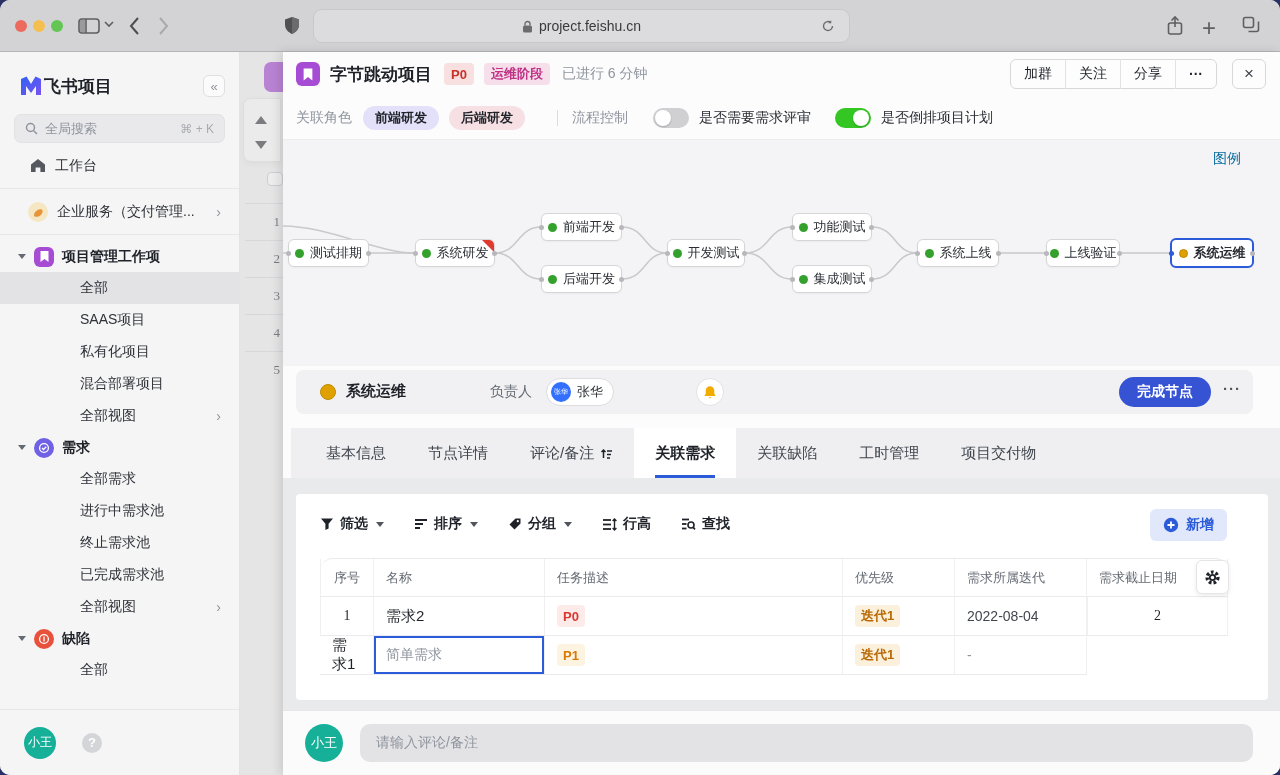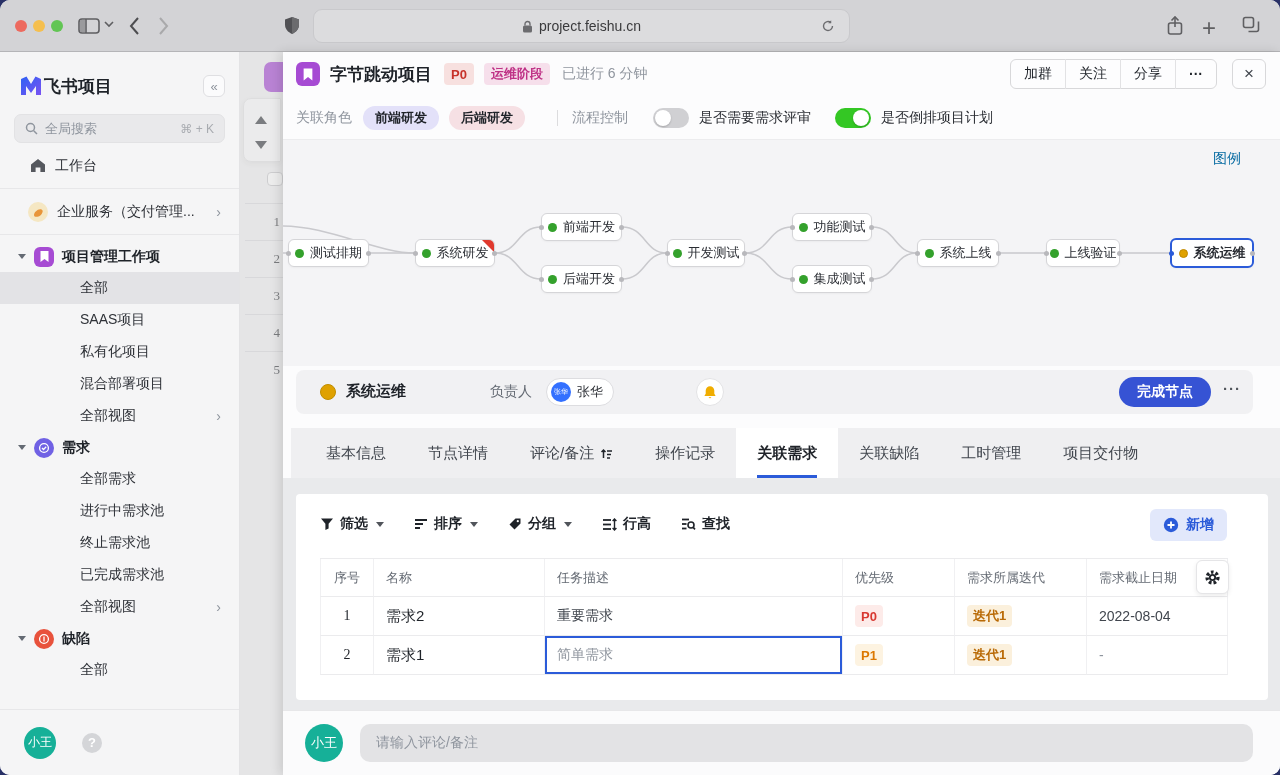--- a/index.html
+++ b/index.html
@@ -94,21 +94,21 @@
   .tab.active { background:#fff; color:#1f2329; font-weight:bold; }
   .tab.active::after { content:""; position:absolute; left:21px; right:21px; bottom:0; height:3px; background:#2b5bd9; }
 
   .m-content { position:absolute; left:0; top:426px; width:997px; height:232px; background:#e9eaec; }
   .panel { position:absolute; left:13px; top:16px; width:972px; height:206px; background:#fff; border-radius:4px; }
   .toolbar { position:absolute; left:24px; top:14px; height:32px; display:flex; align-items:center; gap:30px; font-size:14px; color:#1f2329; font-weight:bold; }
   .tool { display:flex; align-items:center; gap:6px; }
   .tool .tcaret { width:0; height:0; border-left:4px solid transparent; border-right:4px solid transparent; border-top:5px solid #51555b; margin-left:2px; }
   .add-btn { position:absolute; right:41px; top:15px; height:32px; padding:0 13px; background:#e2e8fb; border-radius:6px; color:#2b5bd9; font-size:14px; font-weight:bold; display:flex; align-items:center; gap:7px; }
 
-  .rtable { position:absolute; left:24px; top:64px; width:908px; display:grid; grid-template-columns:54px 171px 298px 112px 132px 141px; border-top:1px solid #ebebed; }
+  .rtable { position:absolute; left:24px; top:64px; width:908px; display:grid; grid-template-columns:54px 171px 298px 112px 132px 141px; border-top:1px solid #ebebed;border-radius:13px; }
   .cell { border-bottom:1px solid #ebebed; border-right:1px solid #f0f0f2; display:flex; align-items:center; padding:0 12px; }
   .cell.first { border-left:1px solid #f0f0f2; justify-content:center; padding:0; }
   .h { height:38px; font-size:13px; color:#646a73; }
   .r { height:39px; font-size:14px; color:#41464e; }
   .num { font-family:"Liberation Serif",serif; color:#1f2329; }
   .name-c { font-size:15px; color:#1f2329; font-weight:500; }
   .desc-muted { color:#8f959e; }
   .cell.selcell { box-shadow:inset 0 0 0 2px #2b5bd9; }
   .pill { height:22px; border-radius:4px; padding:0 6px; font-size:13px; font-weight:bold; display:flex; align-items:center; }
   .p0 { background:#fdebe9; color:#d83931; }
@@ -463,23 +463,20 @@
         </span>
       <span class="tab">
           <span>评论/备注</span>
         <svg width="13" height="13" viewBox="0 0 13 13">
             <path d="M3.5 11V3M1.5 5l2-2 2 2" fill="none" stroke="#1f2329" stroke-width="1.5"></path>
             <line x1="7" y1="4" x2="12" y2="4" stroke="#1f2329" stroke-width="1.5"></line>
             <line x1="7" y1="7.5" x2="11" y2="7.5" stroke="#1f2329" stroke-width="1.5"></line>
             <line x1="7" y1="11" x2="10" y2="11" stroke="#1f2329" stroke-width="1.5"></line>
           </svg>
       </span>
-      <span class="tab">
-          <span>操作记录</span>
-        </span>
       <span class="tab active">
           <span>关联需求</span>
         </span>
       <span class="tab">
           <span>关联缺陷</span>
         </span>
       <span class="tab">
           <span>工时管理</span>
         </span>
       <span class="tab">
@@ -546,21 +543,20 @@
         <div class="rtable">
           <div class="cell h first">序号</div>
           <div class="cell h">名称</div>
           <div class="cell h">任务描述</div>
           <div class="cell h">优先级</div>
           <div class="cell h">需求所属迭代</div>
           <div class="cell h">需求截止日期</div>
 
           <div class="cell r first num">1</div>
           <div class="cell r name-c">需求2</div>
-          <div class="cell r">重要需求</div>
           <div class="cell r">
               <span class="pill p0">P0</span>
             </div>
           <div class="cell r">
               <span class="pill iter">迭代1</span>
             </div>
           <div class="cell r">2022-08-04</div>
 
           <div class="cell r first num">2</div>
           <div class="cell r name-c">需求1</div>

